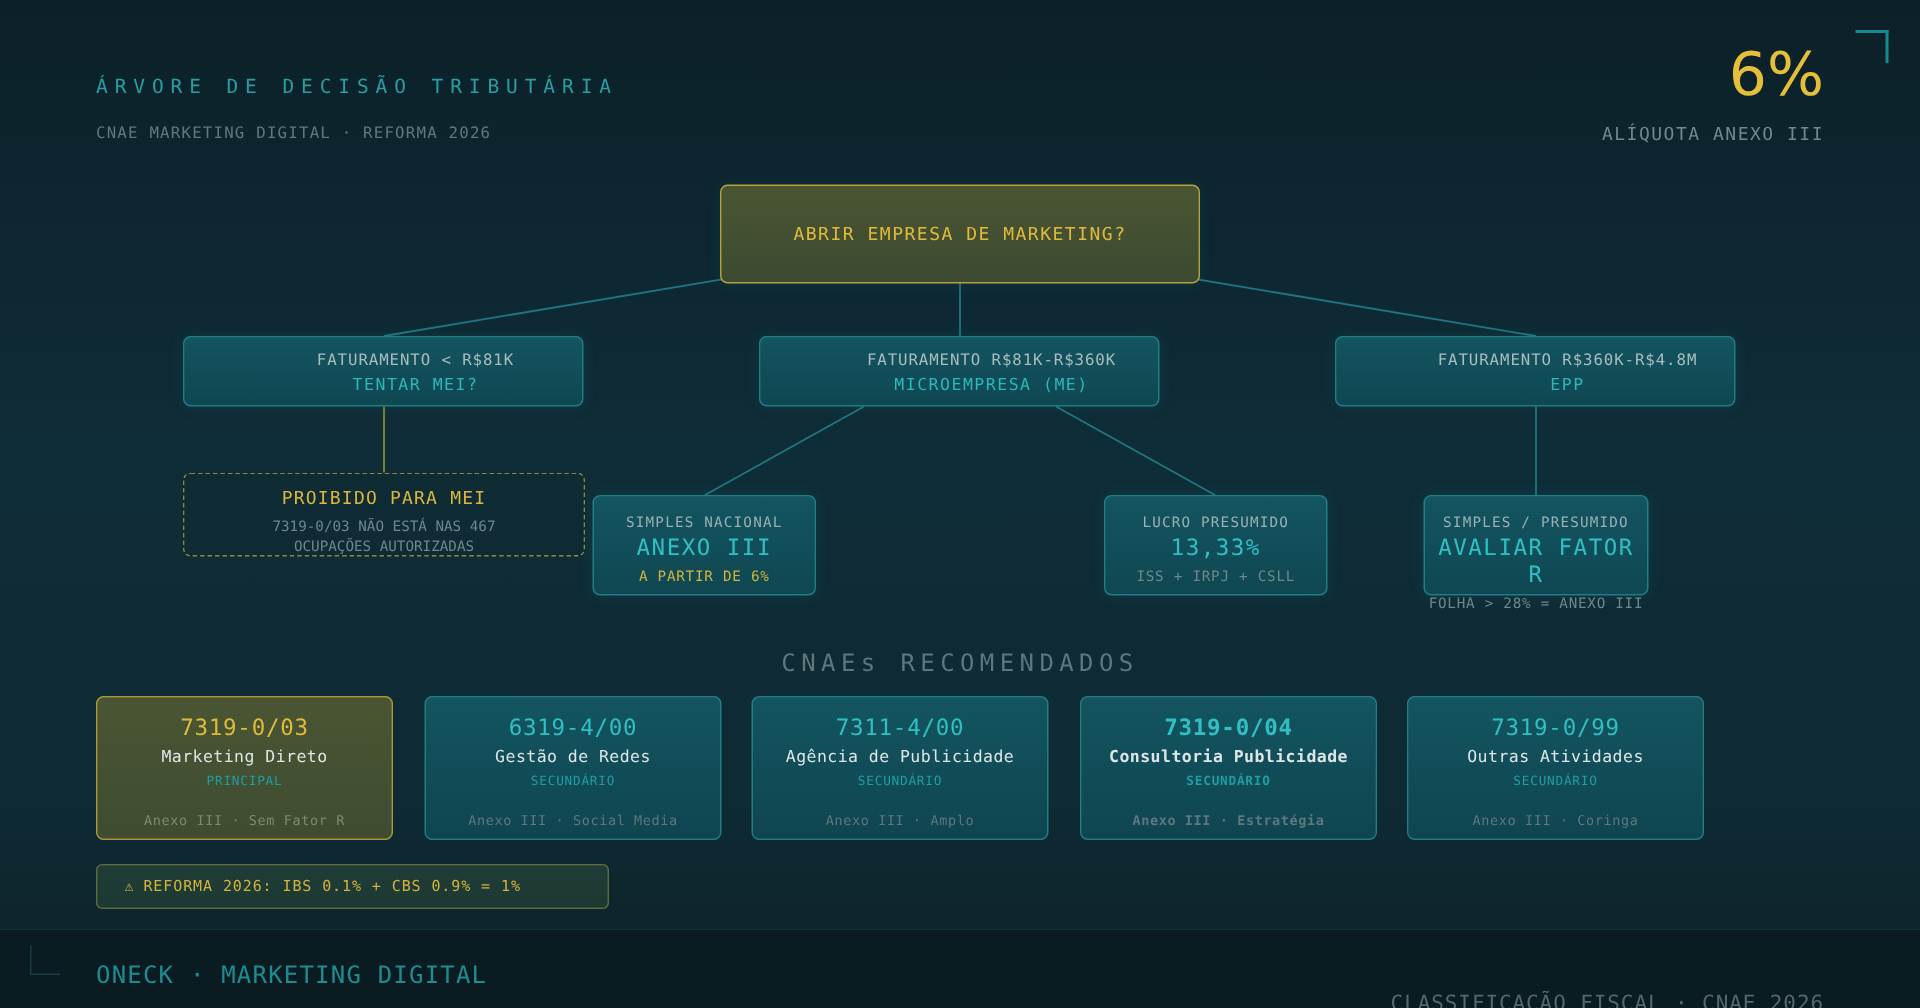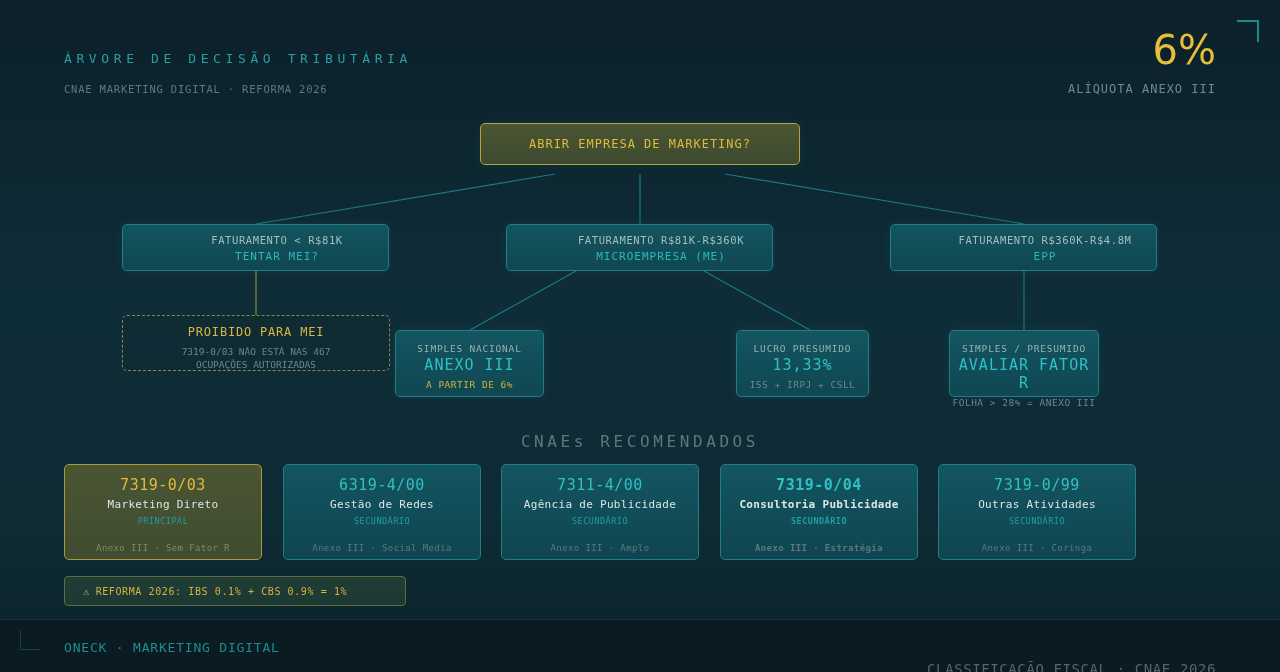--- a/index.html
+++ b/index.html
@@ -40,21 +40,21 @@
 
   svg.links { position: absolute; left: 0; top: 0; width: 1280px; height: 672px; }
 
   .node {
     position: absolute; border-radius: 5px; text-align: center;
     border: 1.5px solid #1f7e86;
     background: linear-gradient(180deg, #135560 0%, #0f4752 100%);
     box-shadow: 0 0 10px rgba(20,140,150,0.15);
   }
   .node-root {
-    left: 480px; top: 123px; width: 320px; height: 42px;
+    left: 480px; top: 123px; width: 320px; height: 66px;
     border: 1.5px solid #b5a23f;
     background: linear-gradient(180deg, #4a5532 0%, #3d4a30 100%);
     color: #e0bb3b; font-size: 12px; letter-spacing: 1px;
     display: flex; align-items: center; justify-content: center;
   }
   .node-lvl1 { top: 224px; width: 267px; height: 47px; padding-top: 9px; padding-left: 43px; }
   .node-lvl1 .l1 { font-size: 10.5px; color: #a9bcbf; letter-spacing: 0.6px; }
   .node-lvl1 .l2 { font-size: 11px; color: #2cb7bb; letter-spacing: 1px; margin-top: 4px; }
 
   .node-forbidden {
@@ -100,21 +100,21 @@
     display: flex; align-items: center; padding-left: 18px;
     font-size: 10px; color: #d4b23c; letter-spacing: 0.6px;
   }
   .warning .icon { margin-right: 6px; font-size: 10px; }
 
   .footer {
     position: absolute; left: 0; top: 619px; width: 1280px; height: 53px;
     background: #0a1b22; border-top: 1px solid #12303a;
   }
   .footer-left {
-    position: absolute; left: 64px; top: 20px; font-size: 13px; color: #1e8c91; letter-spacing: 0.8px;
+    position: absolute; left: 64px; top: 20px; font-size: 16px; color: #1e8c91; letter-spacing: 0.8px;
   }
   .footer-right {
     position: absolute; right: 64px; top: 21px; font-size: 14px; color: #52686d; letter-spacing: 0.6px; margin-top: 20px;
   }
 </style>
 </head>
 <body>
 
 <div class="stage">
 
@@ -158,21 +158,21 @@
     <div class="f1">PROIBIDO PARA MEI</div>
     <div class="f2">7319-0/03 NÃO ESTÁ NAS 467</div>
     <div class="f2" style="margin-top:0">OCUPAÇÕES AUTORIZADAS</div>
   </div>
 
   <div class="node node-lvl2" style="left:395px; width:149px;">
     <div class="s1">SIMPLES NACIONAL</div>
     <div class="s2">ANEXO III</div>
     <div class="s3 gold">A PARTIR DE 6%</div>
   </div>
-  <div class="node node-lvl2" style="left:736px; width:133px;">
+  <div class="node node-lvl2" style="left:736px; width:149px;">
     <div class="s1">LUCRO PRESUMIDO</div>
     <div class="s2">13,33%</div>
     <div class="s3">ISS + IRPJ + CSLL</div>
   </div>
   <div class="node node-lvl2" style="left:949px; width:150px;">
     <div class="s1">SIMPLES / PRESUMIDO</div>
     <div class="s2">AVALIAR FATOR R</div>
     <div class="s3" style="white-space:nowrap; margin-left:-2px; margin-right:-2px;">FOLHA &gt; 28% = ANEXO III</div>
   </div>
 

